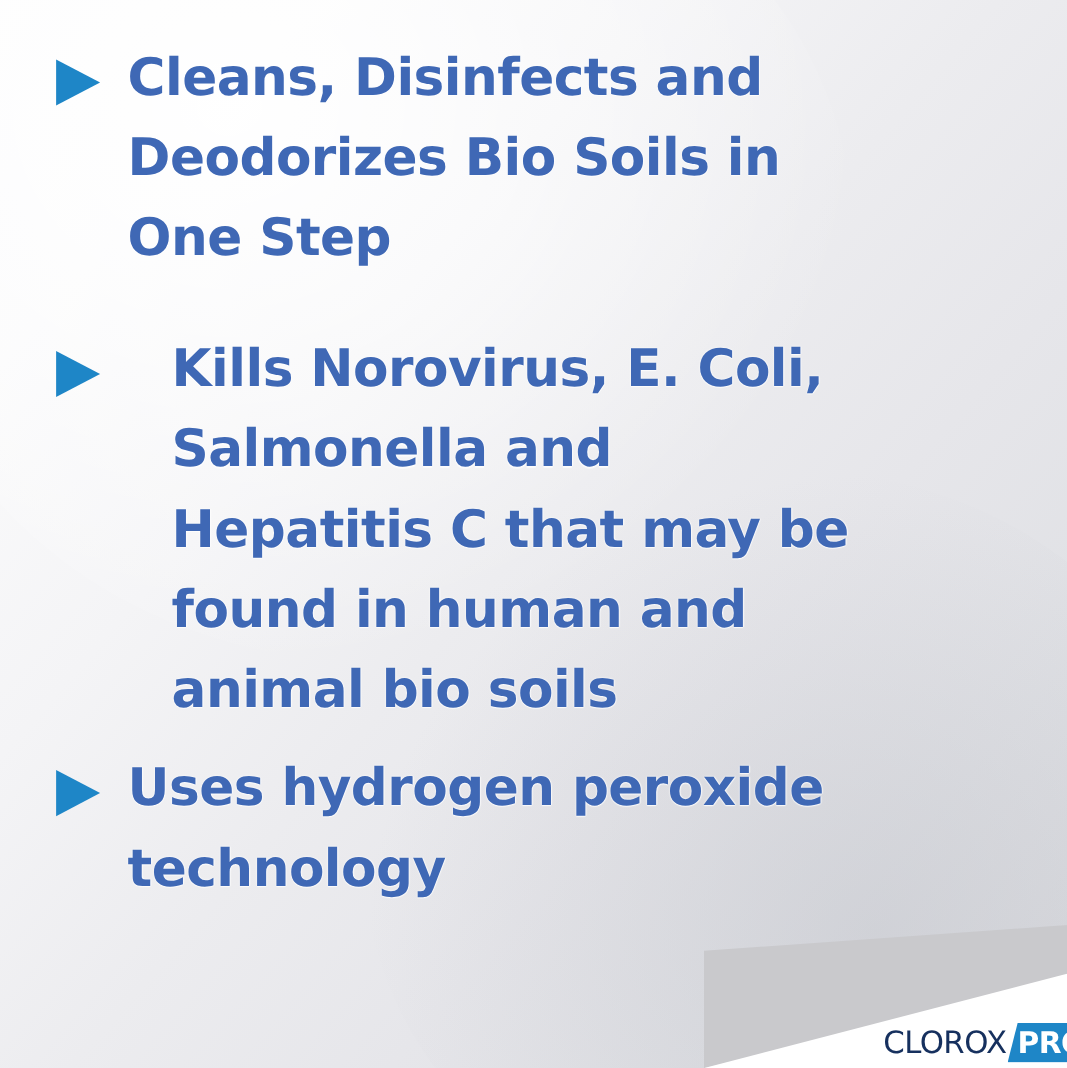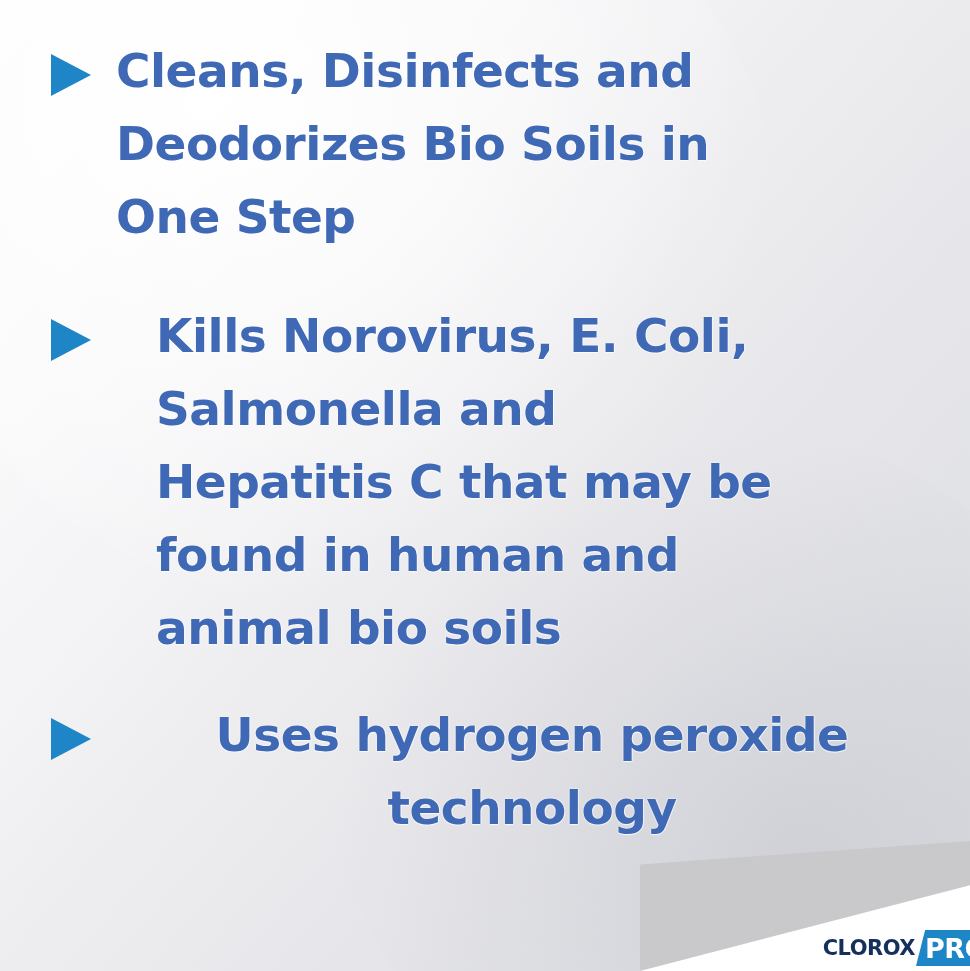--- a/index.html
+++ b/index.html
@@ -89,21 +89,21 @@
     color: #3f68b5;
     white-space: pre-line;
     text-shadow:
       0 0 2px rgba(255,255,255,0.95),
       0 1px 1px rgba(255,255,255,0.75),
       1px 0 1px rgba(255,255,255,0.55);
   }
 
   #item-0 { top: 34px; }
   #item-1 { top: 299px; gap: 40px; }
-  #item-2 { top: 698px; text-align: center; }
+  #item-2 { top: 680px; }
 
   
   #brand-corner {
     position: absolute;
     right: 0;
     bottom: 0;
     width: 330px;
     height: 130px;
     overflow: hidden;
   }
@@ -122,22 +122,22 @@
   #brand-logo {
     position: absolute;
     right: -22px;
     bottom: 6px;
     display: flex;
     align-items: center;
     height: 34px;
   }
   #brand-logo-word {
     font-family: "DejaVu Sans", sans-serif;
-    font-weight: bold;
-    font-size: 21px;
+    font-weight: normal;
+    font-size: 28px;
     letter-spacing: -0.5px;
     color: #16305e;
     line-height: 1;
     margin-left: 40px;
   }
   #brand-logo-mark {
     position: relative;
     margin-left: 1px;
     height: 36px;
     width: 76px;

